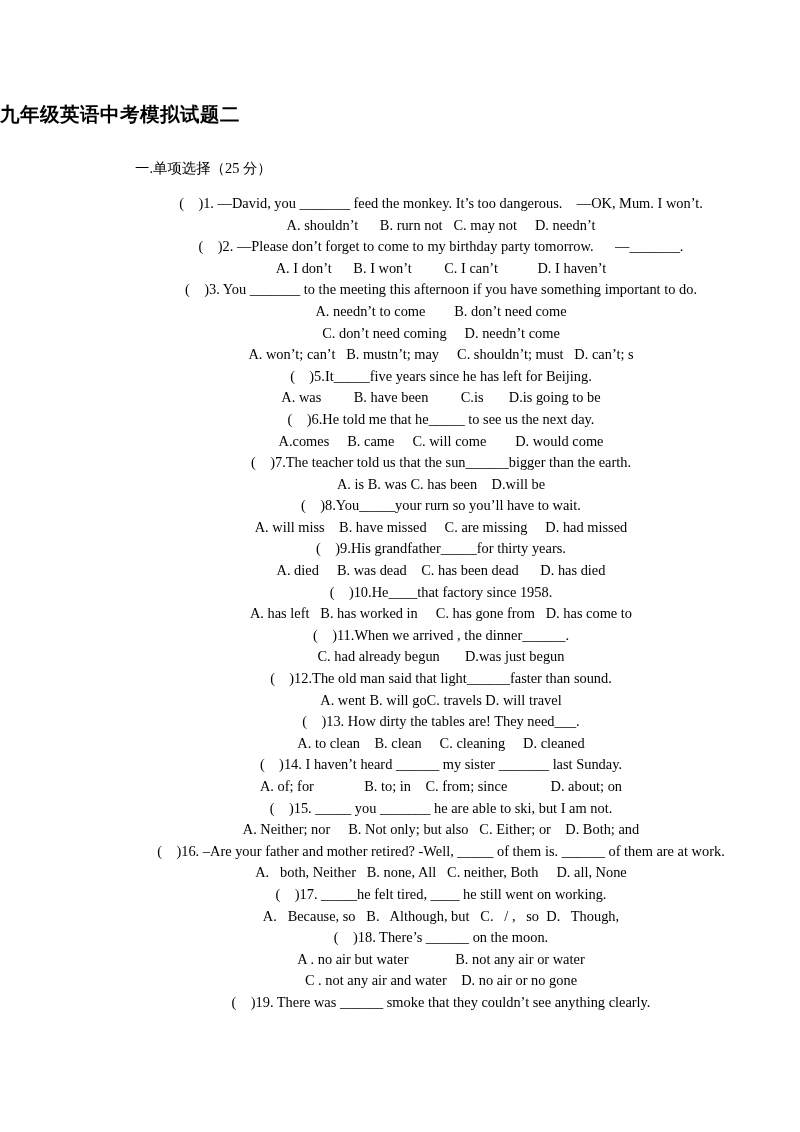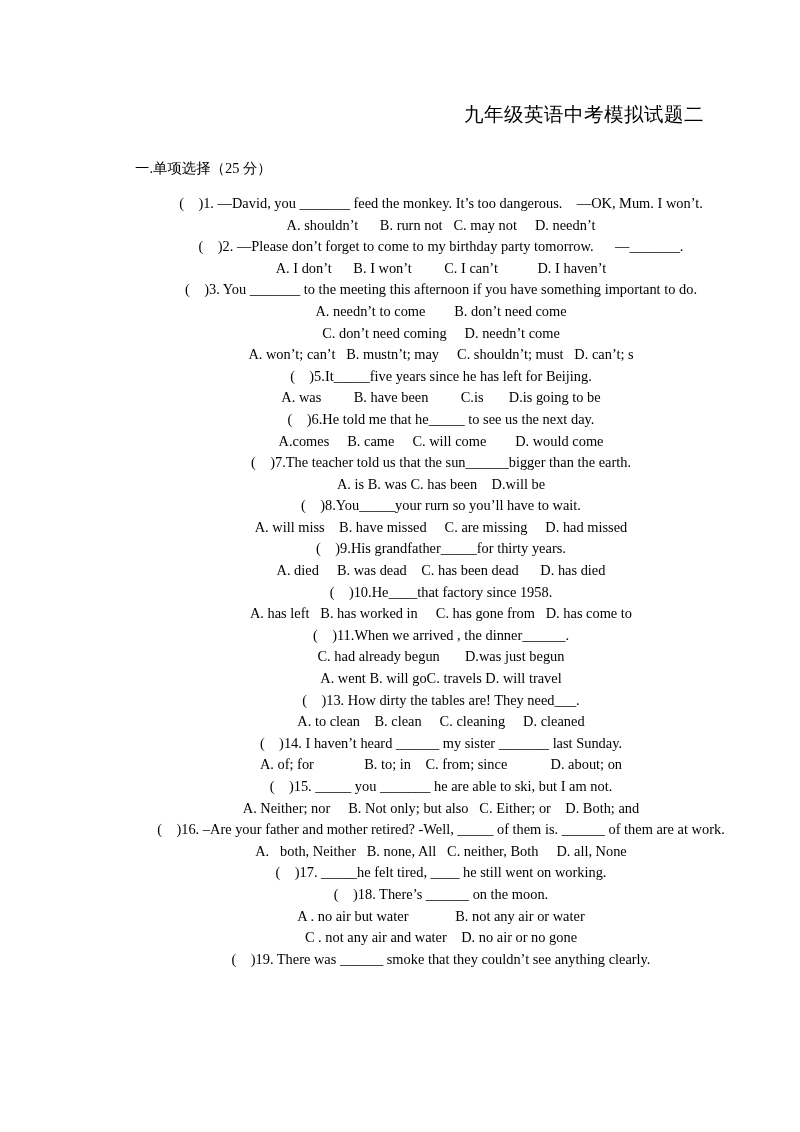--- a/index.html
+++ b/index.html
@@ -16,27 +16,27 @@
   }
   .page {
     position: relative;
     width: 800px;
     height: 1132px;
     box-sizing: border-box;
     padding: 0;
     overflow: hidden;
   }
   .doc-title {
-    text-align: right;
+    text-align: left;
     font-size: 19.5px;
-    font-weight: normal;
+    font-weight: bold;
     letter-spacing: 0.5px;
     margin: 0;
     padding-top: 103px;
-    padding-right: 96px;
+    padding-right: 56px;
     line-height: 1.25;
   }
   .body-block {
     padding-left: 122px;
     padding-right: 40px;
     padding-top: 18px;
   }
   .line {
     font-size: 14.4px;
     line-height: 21.6px;
@@ -84,30 +84,32 @@
         <div class="line q-line">(    )7.The teacher told us that the sun______bigger than the earth.</div>
         <div class="line opt-line">A. is B. was C. has been    D.will be</div>
         <div class="line q-line">(    )8.You_____your rurn so you’ll have to wait.</div>
         <div class="line opt-line">A. will miss    B. have missed     C. are missing     D. had missed</div>
         <div class="line q-line">(    )9.His grandfather_____for thirty years.</div>
         <div class="line opt-line">A. died     B. was dead    C. has been dead      D. has died</div>
         <div class="line q-line">(    )10.He____that factory since 1958.</div>
         <div class="line opt-line">A. has left   B. has worked in     C. has gone from   D. has come to</div>
         <div class="line q-line">(    )11.When we arrived , the dinner______.</div>
         <div class="line opt-line">C. had already begun       D.was just begun</div>
+        <div class="line q-line">(    )12.The old man said that light______faster than sound.</div>
         <div class="line opt-line">A. went B. will goC. travels D. will travel</div>
         <div class="line q-line">(    )13. How dirty the tables are! They need___.</div>
         <div class="line opt-line">A. to clean    B. clean     C. cleaning     D. cleaned</div>
         <div class="line q-line">(    )14. I haven’t heard ______ my sister _______ last Sunday.</div>
         <div class="line opt-line">A. of; for              B. to; in    C. from; since            D. about; on</div>
         <div class="line q-line">(    )15. _____ you _______ he are able to ski, but I am not.</div>
         <div class="line opt-line">A. Neither; nor     B. Not only; but also   C. Either; or    D. Both; and</div>
         <div class="line q-line">(    )16. –Are your father and mother retired? -Well, _____ of them is. ______ of them are at work.</div>
         <div class="line opt-line">A.   both, Neither   B. none, All   C. neither, Both     D. all, None</div>
         <div class="line q-line">(    )17. _____he felt tired, ____ he still went on working.</div>
+        <div class="line opt-line">A.   Because, so   B.   Although, but   C.   / ,   so  D.   Though,</div>
         <div class="line q-line">(    )18. There’s ______ on the moon.</div>
         <div class="line opt-line">A . no air but water             B. not any air or water</div>
         <div class="line opt-line">C . not any air and water    D. no air or no gone</div>
         <div class="line q-line">(    )19. There was ______ smoke that they couldn’t see anything clearly.</div>
       </div>
 
   </div>
 
 </div>
 

